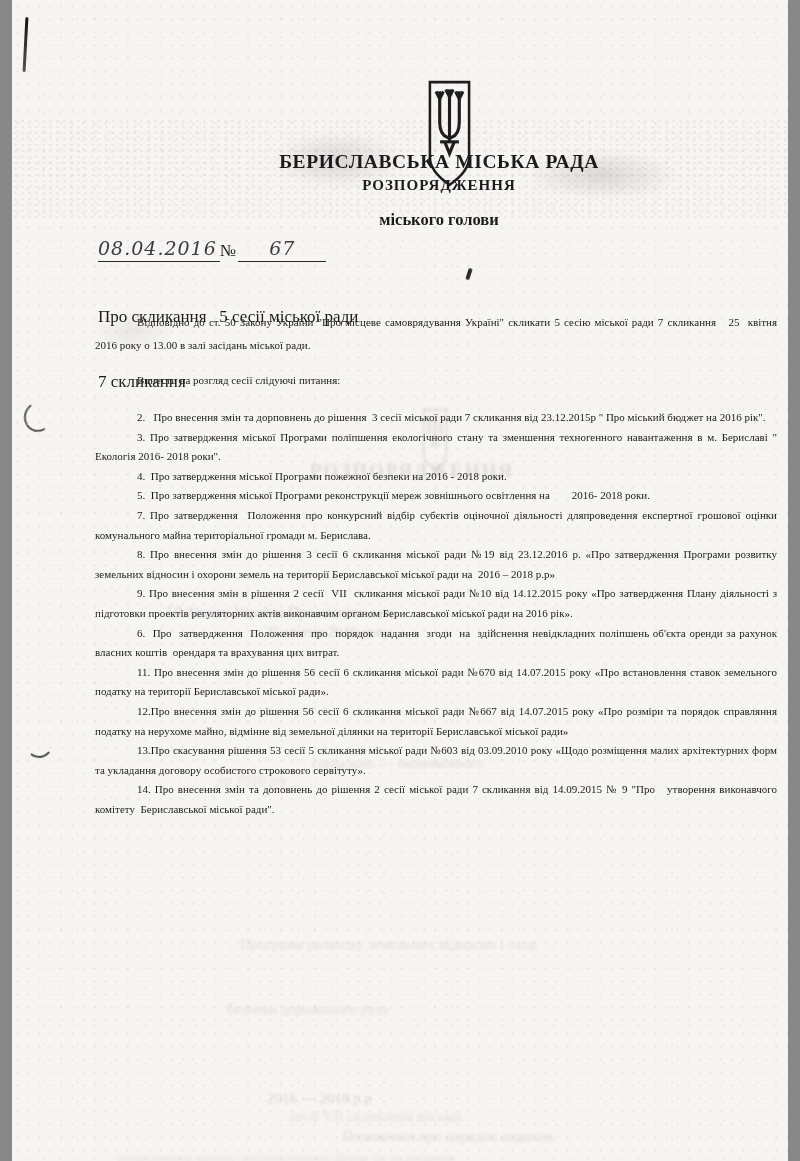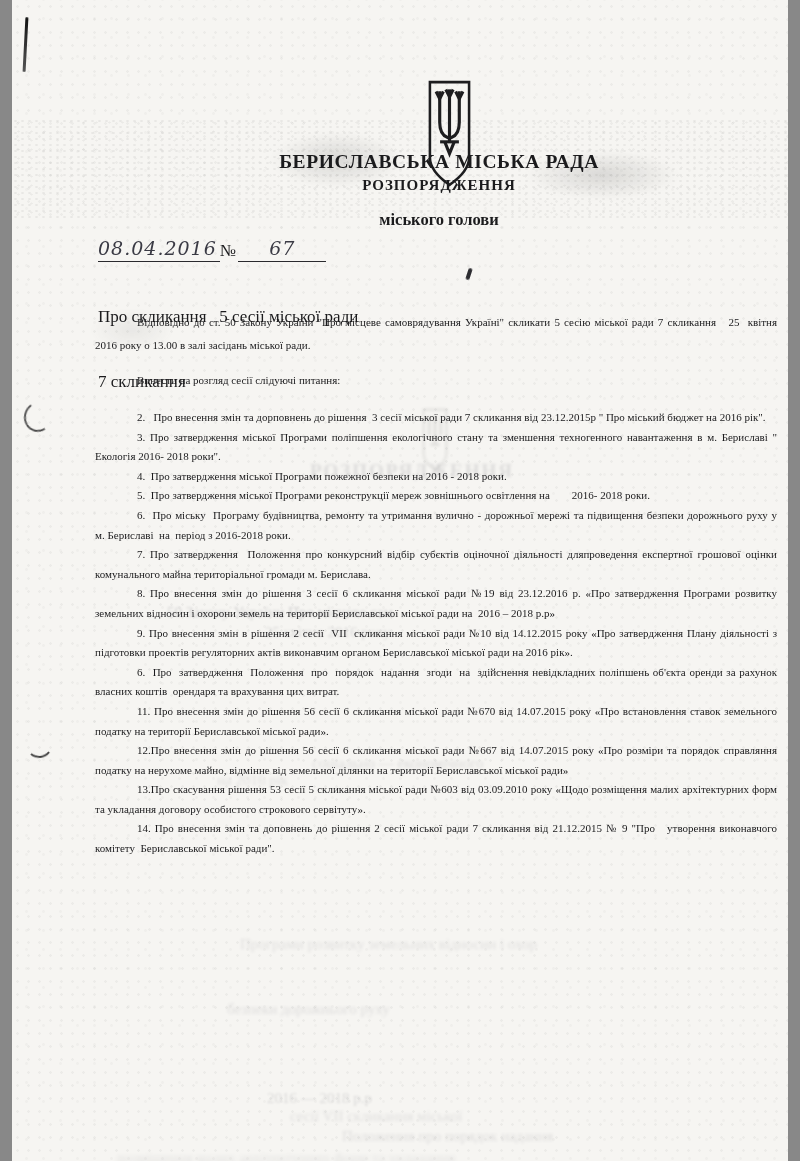--- a/index.html
+++ b/index.html
@@ -133,29 +133,28 @@
     <div>7 скликання</div>
   </div>
 
   <div class="body">
     <p class="intro">Відповідно до ст. 50 Закону України "Про місцеве самоврядування Україні" скликати 5 сесію міської ради 7 скликання   25  квітня   2016 року о 13.00 в залі засідань міської ради.</p>
     <p class="lead">Винести на розгляд сесії слідуючі питання:</p>
     <p class="item">2.   Про внесення змін та дорповнень до рішення  3 сесії міської ради 7 скликання від 23.12.2015р " Про міський бюджет на 2016 рік".</p>
     <p class="item">3. Про затвердження міської Програми поліпшення екологічного стану та зменшення техногенного навантаження в м. Бериславі " Екологія 2016- 2018 роки".</p>
     <p class="item">4.  Про затвердження міської Програми пожежної безпеки на 2016 - 2018 роки.</p>
     <p class="item">5.  Про затвердження міської Програми реконструкції мереж зовнішнього освітлення на        2016- 2018 роки.</p>
-    <p class="item">6.  Про міську  Програму будівництва, ремонту та утримання вулично - дорожньої мережі та підвищення безпеки дорожнього руху у       м. Бериславі  на  період з 2016-2018 роки.</p>
     <p class="item">7. Про затвердження  Положення про конкурсний відбір субєктів оціночної діяльності дляпроведення експертної грошової оцінки комунального майна територіальної громади м. Берислава.</p>
     <p class="item">8. Про внесення змін до рішення 3 сесії 6 скликання міської ради №19 від 23.12.2016 р. «Про затвердження Програми розвитку земельних відносин і охорони земель на території Бериславської міської ради на  2016 – 2018 р.р»</p>
     <p class="item">9. Про внесення змін в рішення 2 сесії  VII  скликання міської ради №10 від 14.12.2015 року «Про затвердження Плану діяльності з підготовки проектів регуляторних актів виконавчим органом Бериславської міської ради на 2016 рік».</p>
     <p class="item">6.  Про  затвердження  Положення  про  порядок  надання  згоди  на  здійснення невідкладних поліпшень об'єкта оренди за рахунок власних коштів  орендаря та врахування цих витрат.</p>
     <p class="item">11. Про внесення змін до рішення 56 сесії 6 скликання міської ради №670 від 14.07.2015 року «Про встановлення ставок земельного податку на території Бериславської міської ради».</p>
     <p class="item">12.Про внесення змін до рішення 56 сесії 6 скликання міської ради №667 від 14.07.2015 року «Про розміри та порядок справляння     податку на нерухоме майно, відмінне від земельної ділянки на території Бериславської міської ради»</p>
     <p class="item">13.Про скасування рішення 53 сесії 5 скликання міської ради №603 від 03.09.2010 року «Щодо розміщення малих архітектурних форм та укладання договору особистого строкового сервітуту».</p>
-    <p class="item">14. Про внесення змін та доповнень до рішення 2 сесії міської ради 7 скликання від 21.12.2015 № 9 "Про   утворення виконавчого комітету  Бериславської міської ради".</p>
+    <p class="item">14. Про внесення змін та доповнень до рішення 2 сесії міської ради 7 скликання від 14.09.2015 № 9 "Про   утворення виконавчого комітету  Бериславської міської ради".</p>
   </div>
 
   <div class="ghost g-emblem">
     <svg viewBox="0 0 48 112" width="42" height="64">
       <path d="M4,3 H44 V80 Q44,94 24,108 Q4,94 4,80 Z" fill="none" stroke="#333" stroke-width="3"></path>
       <path d="M14,14 V48 M24,12 V62 M34,14 V48 M16,64 H32" fill="none" stroke="#333" stroke-width="4"></path>
     </svg>
   </div>
   <div class="ghost g1">РОЗПОРЯДЖЕННЯ</div>
   <div class="ghost g2">50 Закону України  Про місцеве сам</div>

